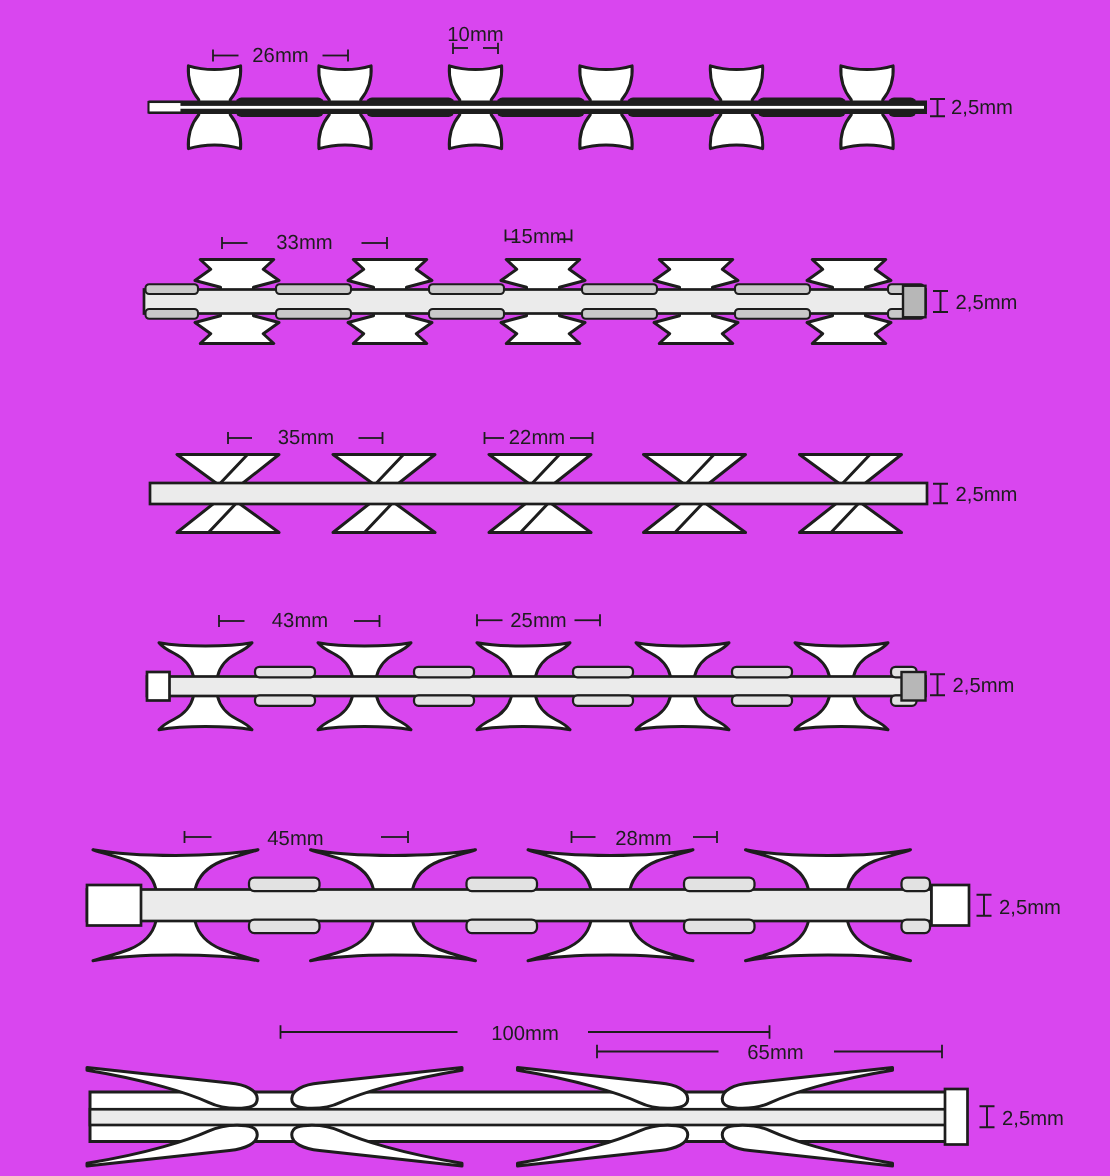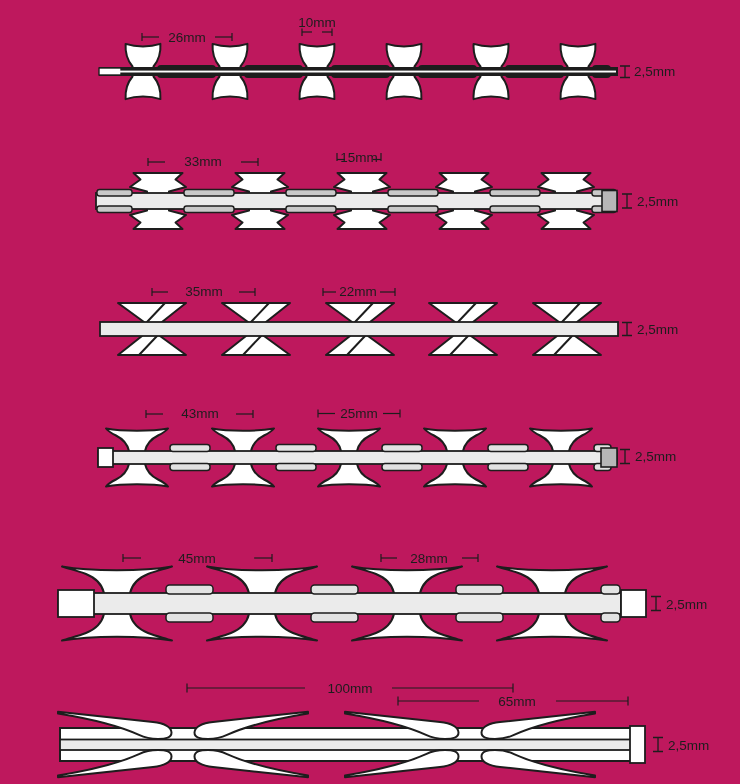--- a/index.html
+++ b/index.html
@@ -1,16 +1,16 @@
 <!DOCTYPE html>
 <html><head>
 <meta charset="utf-8">
 <style>
   html,body{margin:0;padding:0;background:#ffffff;}
-  .canvas{position:relative;width:740px;height:784px;background:#be185d;overflow:hidden;
+  .canvas{position:relative;width:740px;height:784px;background:#d946ef;overflow:hidden;
           font-family:"Liberation Sans", sans-serif;}
   svg{position:absolute;left:0;top:0;}
   text{font-family:"Liberation Sans", sans-serif;fill:#1d1d1d;}
   .dim-text{font-size:13.5px;}
   .blade{fill:#ffffff;stroke:#1d1d1d;stroke-width:2;stroke-linejoin:round;}
   .blade-inner{fill:none;stroke:#1d1d1d;stroke-width:2;stroke-linecap:round;}
   .strip{fill:#ebebeb;stroke:#1d1d1d;stroke-width:1.8;}
   .wrap{fill:#c9c9c9;stroke:#1d1d1d;stroke-width:1.4;}
   .wrap-light{fill:#e2e2e2;stroke:#1d1d1d;stroke-width:1.5;}
   .clamp{fill:#1d1d1d;stroke:none;}

